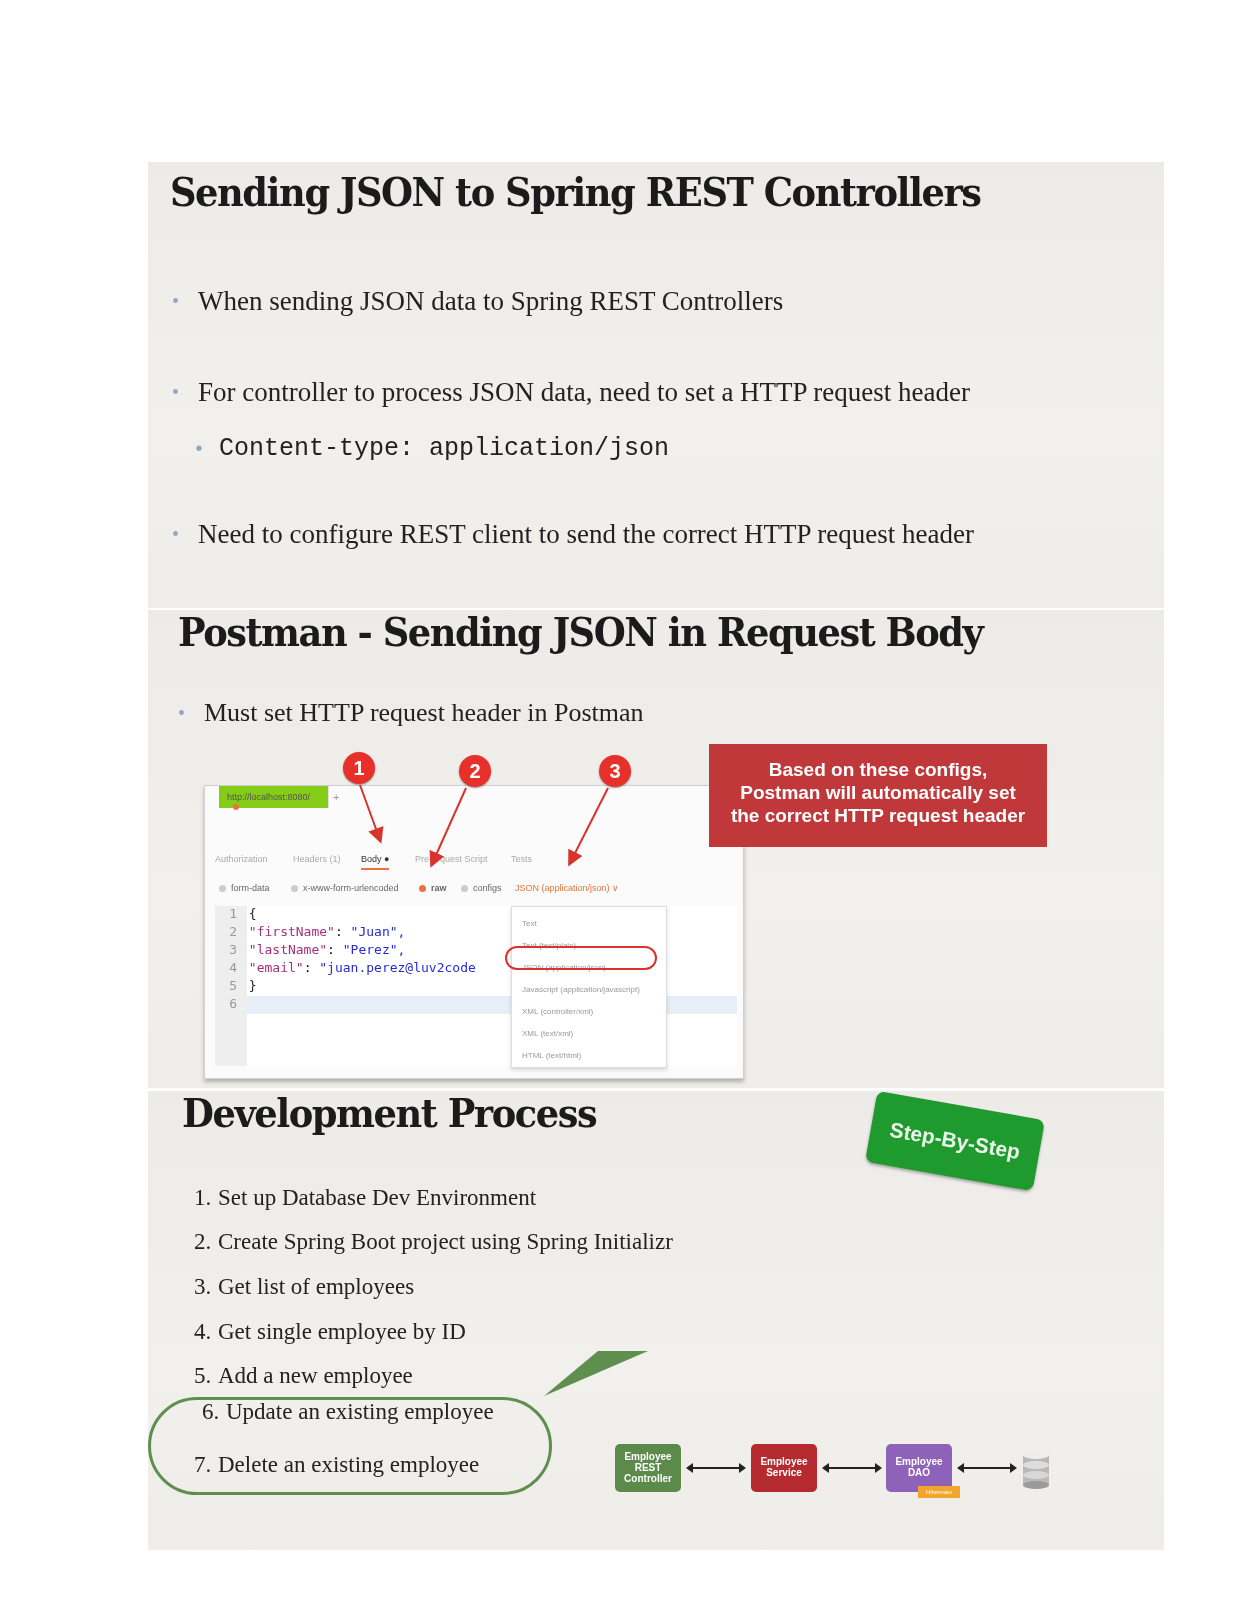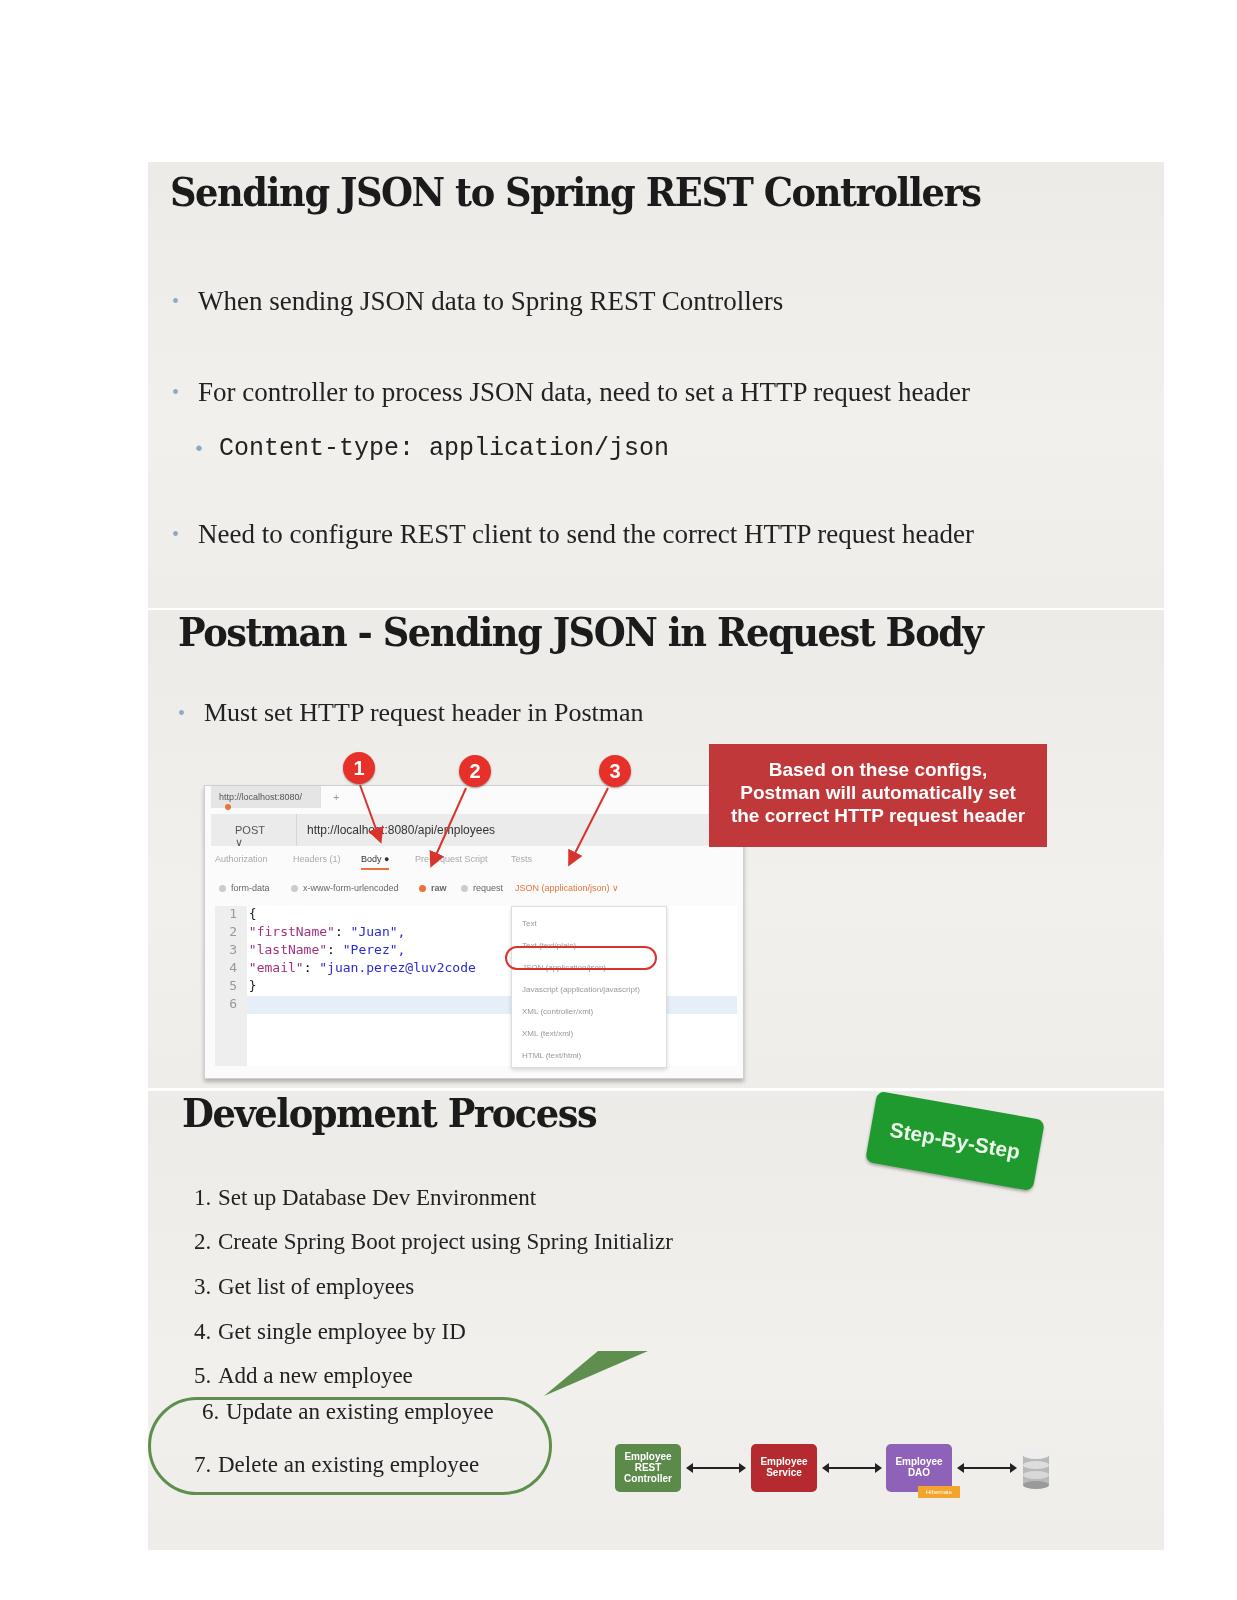--- a/index.html
+++ b/index.html
@@ -10,21 +10,21 @@
   #slide3 { top: 1091px; height: 459px; }
   .title { position: absolute; font-family: "DejaVu Serif", "Liberation Serif", serif; font-weight: bold; color: #1b1b1b; font-size: 40px; letter-spacing: -1.6px; transform: scaleX(0.92); transform-origin: left center; white-space: nowrap; }
   .bullet { position: absolute; font-size: 27px; color: #222; white-space: nowrap; }
   .bullet .dot { color: #8fa7c4; font-size: 20px; position: absolute; left: -26px; top: 4px; }
   .mono { font-family: "Liberation Mono", "DejaVu Sans Mono", monospace; font-size: 25px; }
   .num-item { position: absolute; left: 46px; font-size: 23px; color: #222; white-space: nowrap; }
   .num-item .n { display: inline-block; width: 24px; }
 
   
   #postman { position: absolute; left: 56px; top: 175px; width: 540px; height: 294px; background: #fbfbfb; border: 1px solid #d0d0d0; box-shadow: 0 3px 4px rgba(0,0,0,0.25); font-family: "Liberation Sans", sans-serif; }
-  .pm-tab { position: absolute; left: 6px; top: 0; width: 110px; height: 22px; font-size: 9px; color: #555; padding: 6px 8px; border-right: 1px solid #e0e0e0; background: #e5e5e5; }
+  .pm-tab { position: absolute; left: 14px; top: 0; width: 110px; height: 22px; font-size: 9px; color: #555; padding: 6px 8px; border-right: 1px solid #e0e0e0; background: #84cc16; }
   .pm-tab .odot { display: inline-block; width: 6px; height: 6px; border-radius: 50%; background: #e8743b; margin-left: 6px; }
   .pm-plus { position: absolute; left: 128px; top: 5px; font-size: 11px; color: #999; }
   .pm-urlbar { position: absolute; left: 6px; top: 28px; width: 528px; height: 32px; background: #ebebeb; }
   .pm-method { position: absolute; left: 0; top: 0; width: 86px; height: 32px; font-size: 11px; color: #555; padding: 10px 24px; border-right: 1px solid #d6d6d6; }
   .pm-url { position: absolute; left: 96px; top: 9px; font-size: 12px; color: #333; }
   .pm-subtabs { position: absolute; left: 10px; top: 68px; height: 20px; font-size: 9px; color: #aaa; }
   .pm-subtabs span { position: absolute; top: 0; white-space: nowrap; }
   .pm-subtabs .active { color: #333; border-bottom: 2px solid #e8743b; padding-bottom: 4px; }
   .pm-radios { position: absolute; left: 14px; top: 97px; height: 16px; font-size: 9px; color: #666; }
   .pm-radios span { position: absolute; white-space: nowrap; }
@@ -69,36 +69,32 @@
   <div class="bullet" style="left:50px; top:357px;"><span class="dot">•</span><span>Need to configure REST client to send the correct HTTP request header</span></div>
 </div>
 
 <div class="slide" id="slide2">
   <div class="title" style="left:30px; top:-2px;">Postman - Sending JSON in Request Body</div>
   <div class="bullet" style="left:56px; top:88px; font-size:26px;"><span class="dot">•</span><span>Must set HTTP request  header in Postman</span></div>
 
   <div id="postman">
     <div class="pm-tab"><span>http://localhost:8080/</span><span class="odot"></span></div>
     <div class="pm-plus">+</div>
-    <div class="pm-urlbar">
-      <div class="pm-method">POST ∨</div>
-      <div class="pm-url">http://localhost:8080/api/employees</div>
-    </div>
     <div class="pm-subtabs">
       <span style="left:0">Authorization</span>
       <span style="left:78px">Headers (1)</span>
       <span style="left:146px" class="active">Body ●</span>
       <span style="left:200px">Pre-request Script</span>
       <span style="left:296px">Tests</span>
     </div>
     <div class="pm-radios">
       <span style="left:0"><i class="rdot"></i><b style="font-weight:normal">form-data</b></span>
       <span style="left:72px"><i class="rdot"></i><b style="font-weight:normal">x-www-form-urlencoded</b></span>
       <span style="left:200px"><i class="rdot on"></i><b style="font-weight:bold">raw</b></span>
-      <span style="left:242px"><i class="rdot"></i><b style="font-weight:normal">request</b></span>
+      <span style="left:242px"><i class="rdot"></i><b style="font-weight:normal">configs</b></span>
       <span style="left:296px" class="pm-json-sel">JSON (application/json) ∨</span>
     </div>
     <div class="pm-editor">
       <div class="pm-gutter"></div>
       <div class="pm-cursorline"></div>
       <div class="pm-line" style="top:0"><span class="ln">1</span> <span class="code">{</span></div>
       <div class="pm-line" style="top:18px"><span class="ln">2</span>      <span class="k">"firstName"</span>: <span class="v">"Juan",</span></div>
       <div class="pm-line" style="top:36px"><span class="ln">3</span>      <span class="k">"lastName"</span>: <span class="v">"Perez",</span></div>
       <div class="pm-line" style="top:54px"><span class="ln">4</span>      <span class="k">"email"</span>: <span class="v">"juan.perez@luv2code</span></div>
       <div class="pm-line" style="top:72px"><span class="ln">5</span> <span class="code">}</span></div>

